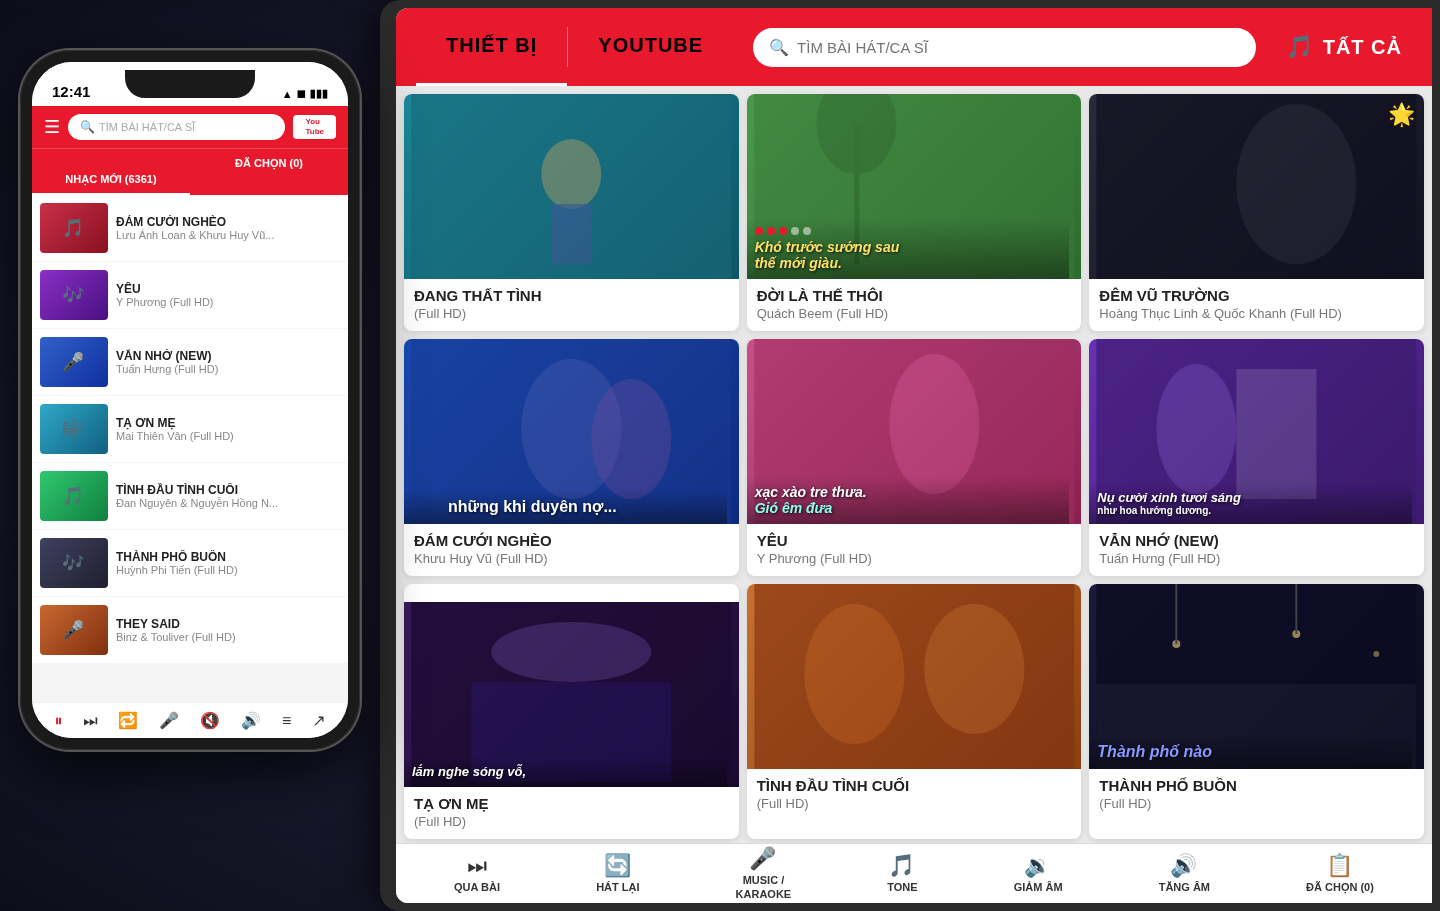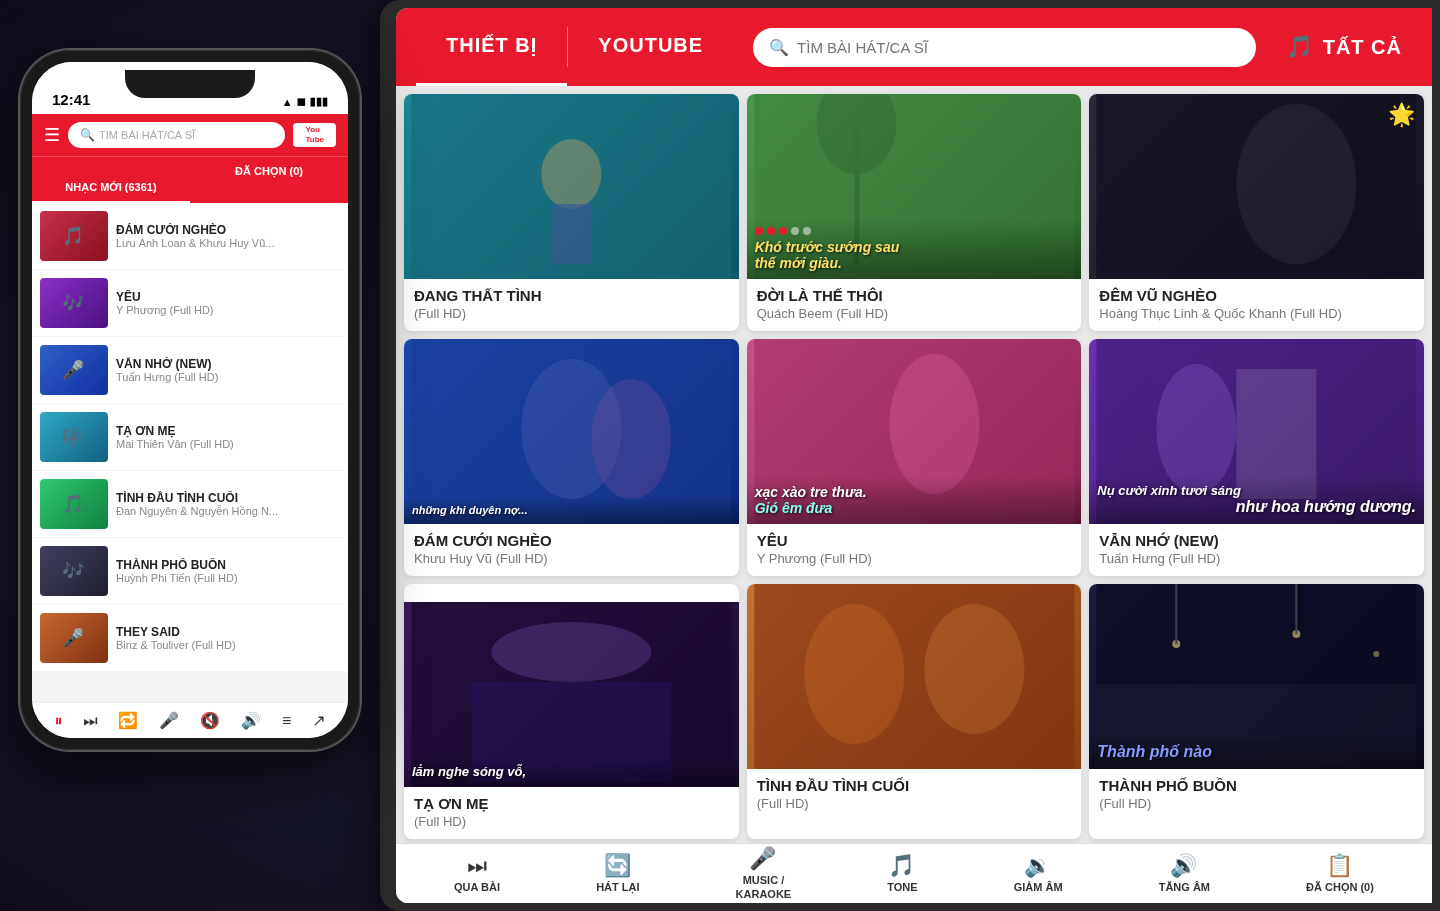--- a/index.html
+++ b/index.html
@@ -45,21 +45,21 @@
       top: 20px;
       left: 50%;
       transform: translateX(-50%);
       width: 130px;
       height: 28px;
       background: #1a1a1a;
       border-radius: 0 0 20px 20px;
       z-index: 20;
     }
     .phone-status-bar {
-      height: 52px;
+      height: 44px;
       background: #fff;
       display: flex;
       align-items: flex-end;
       padding: 0 20px 6px;
       justify-content: space-between;
       font-size: 13px;
       font-weight: 600;
     }
     .phone-time { font-size: 15px; font-weight: 700; }
     .phone-icons { display: flex; gap: 4px; align-items: center; font-size: 11px; }
@@ -198,21 +198,21 @@
       gap: 0;
       flex-shrink: 0;
     }
     .tab-btn {
       padding: 0 30px;
       height: 100%;
       display: flex;
       align-items: center;
       font-size: 20px;
       font-weight: 800;
-      color: #ffffff;
+      color: #000000;
       cursor: pointer;
       letter-spacing: 1px;
       border-bottom: 3px solid transparent;
     }
     .tab-btn.active {
       border-bottom-color: white;
     }
     .tab-divider {
       width: 1px;
       height: 40px;
@@ -274,21 +274,21 @@
       overflow: hidden;
       display: flex;
       align-items: center;
       justify-content: center;
       font-size: 40px;
     }
     .video-thumb-overlay {
       position: absolute;
       bottom: 0;
       left: 0;
-      right: 0;
+      right: 12px;
       padding: 8px;
       color: white;
       font-size: 13px;
       font-weight: 600;
       text-shadow: 1px 1px 3px rgba(0,0,0,0.8);
       background: linear-gradient(transparent, rgba(0,0,0,0.4));
     }
     .video-info {
       padding: 8px 10px 10px;
     }
@@ -541,34 +541,34 @@
 
           <div class="video-card">
             <div class="video-thumb bg-dark" style="position:relative;">
               <svg width="100%" height="100%" viewBox="0 0 320 185" style="position:absolute;top:0;left:0;opacity:0.7">
                 <rect width="320" height="185" fill="#111120"></rect>
                 <ellipse cx="200" cy="90" rx="60" ry="80" fill="#303040" opacity="0.6"></ellipse>
               </svg>
               <div class="emoji-badge">🌟</div>
             </div>
             <div class="video-info">
-              <div class="video-title">ĐÊM VŨ NGHÈO</div>
+              <div class="video-title">ĐÊM VŨ TRƯỜNG</div>
               <div class="video-sub">Hoàng Thục Linh &amp; Quốc Khanh (Full HD)</div>
             </div>
           </div>
 
           <div class="video-card">
             <div class="video-thumb bg-blue" style="position:relative;">
               <svg width="100%" height="100%" viewBox="0 0 320 185" style="position:absolute;top:0;left:0;opacity:0.5">
                 <rect width="320" height="185" fill="#1a3a90"></rect>
                 <ellipse cx="160" cy="90" rx="50" ry="70" fill="#8080c0" opacity="0.4"></ellipse>
                 <ellipse cx="220" cy="100" rx="40" ry="60" fill="#c060a0" opacity="0.4"></ellipse>
               </svg>
               <div class="video-thumb-overlay">
-                <div style="color:white;font-style:italic;font-size:11px;">những khi duyên nợ...</div>
+                <div style="color:white;font-size:16px;margin-left:36px;">những khi duyên nợ...</div>
               </div>
             </div>
             <div class="video-info">
               <div class="video-title">ĐÁM CƯỚI NGHÈO</div>
               <div class="video-sub">Khưu Huy Vũ (Full HD)</div>
             </div>
           </div>
 
           <div class="video-card">
             <div class="video-thumb bg-pink" style="position:relative;">
@@ -589,21 +589,21 @@
 
           <div class="video-card">
             <div class="video-thumb bg-purple" style="position:relative;">
               <svg width="100%" height="100%" viewBox="0 0 320 185" style="position:absolute;top:0;left:0;opacity:0.6">
                 <rect width="320" height="185" fill="#3a1a6a"></rect>
                 <ellipse cx="100" cy="90" rx="40" ry="65" fill="#8060c0" opacity="0.5"></ellipse>
                 <rect x="140" y="30" width="80" height="130" fill="#c0c0d0" opacity="0.3"></rect>
               </svg>
               <div class="video-thumb-overlay">
                 <div style="color:white;font-style:italic;font-size:13px;">Nụ cười xinh tươi sáng</div>
-                <div style="color:white;font-style:italic;font-size:16px;text-align:right;">như hoa hướng dương.</div>
+                <div style="color:white;font-size:10px;">như hoa hướng dương.</div>
               </div>
             </div>
             <div class="video-info">
               <div class="video-title">VẪN NHỚ (NEW)</div>
               <div class="video-sub">Tuấn Hưng (Full HD)</div>
             </div>
           </div>
 
           <div class="video-card">
             <div class="video-thumb bg-stage" style="position:relative;margin-top:18px;">

